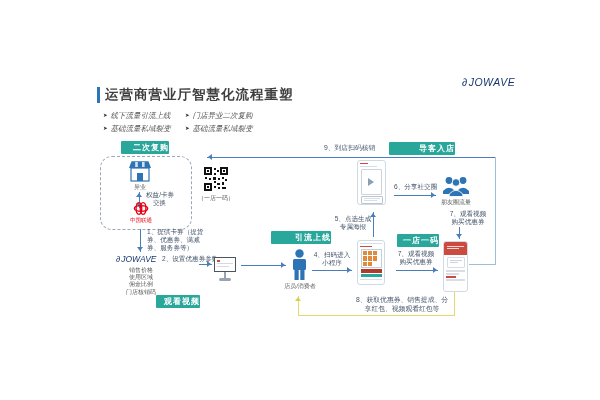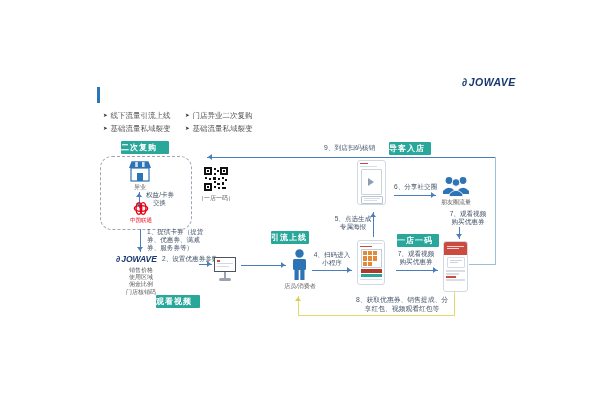--- a/index.html
+++ b/index.html
@@ -3,30 +3,30 @@
 <meta charset="utf-8">
 <style>
   html,body{margin:0;padding:0;background:#fff;}
   .canvas{position:relative;width:600px;height:400px;background:#fff;overflow:hidden;
           font-family:"Liberation Sans","DejaVu Sans",sans-serif;color:#44546a;}
   .abs{position:absolute;}
 
   
   .title-bar{left:97px;top:87px;width:3px;height:16px;background:#2e75b6;}
   .page-title{left:105px;top:86px;font-size:13.5px;font-weight:bold;color:#3f3f3f;letter-spacing:1px;}
-  .bullet{font-size:7.5px;color:#555;white-space:nowrap;}
+  .bullet{font-size:7.5px;color:#555;white-space:nowrap;font-style:italic;}
   .bullet::before{content:"➤";font-size:5.5px;color:#333;margin-right:3px;vertical-align:1px;}
-  .logo{white-space:nowrap;color:#17376e;font-style:italic;font-weight:bold;}
+  .logo{white-space:nowrap;color:#17376e;font-style:italic;font-weight:normal;}
   .logo-top{left:462px;top:76px;font-size:10.5px;letter-spacing:0.5px;}
   .logo-small{left:116px;top:254px;font-size:8.5px;}
   .lg-glyph{margin-right:1px;}
 
   
   .stage-label{height:13px;line-height:13px;background:#2aa79b;color:#fff;font-size:8px;
-               font-weight:bold;text-align:left;letter-spacing:1px;border-radius:1px;}
+               font-weight:bold;text-align:right;letter-spacing:1px;border-radius:1px;}
 
   
   .step{font-size:6.6px;line-height:8.2px;color:#44546a;white-space:nowrap;}
   .tiny{font-size:6px;color:#595959;white-space:nowrap;}
   .center{text-align:center;}
 
   .dashed-box{left:100px;top:156px;width:90px;height:72px;border:1px dashed #9aa7b5;border-radius:12px;}
 
   
   .hline{height:0;border-top:1.2px solid #4a7ebb;}
@@ -71,33 +71,34 @@
   .k-base{width:12px;height:2.5px;background:#99a4ae;border-radius:2px;margin:0 auto;}
 
   .unicom-label{font-size:5.5px;color:#e60012;white-space:nowrap;}
 </style>
 </head>
 <body>
 
 <div class="canvas">
 
   <div class="abs title-bar"></div>
+  <div class="abs page-title">运营商营业厅智慧化流程重塑</div>
   <div class="abs bullet" style="left:103px;top:111px">线下流量引流上线</div>
   <div class="abs bullet" style="left:103px;top:124px">基础流量私域裂变</div>
   <div class="abs bullet" style="left:185px;top:111px">门店异业二次复购</div>
   <div class="abs bullet" style="left:185px;top:124px">基础流量私域裂变</div>
   <div class="abs logo logo-top">
     <span class="lg-glyph">∂</span><span>JOWAVE</span>
   </div>
 
   <div class="abs stage-label" style="left:121px;top:141px;width:48px">二次复购</div>
   <div class="abs stage-label" style="left:156px;top:295px;width:44px">观看视频</div>
-  <div class="abs stage-label" style="left:271px;top:231px;width:38px">引流上线</div>
+  <div class="abs stage-label" style="left:271px;top:231px;width:60px">引流上线</div>
   <div class="abs stage-label" style="left:397px;top:234px;width:42px">一店一码</div>
-  <div class="abs stage-label" style="left:389px;top:142px;width:42px">导客入店</div>
+  <div class="abs stage-label" style="left:389px;top:142px;width:66px">导客入店</div>
 
   <div class="abs dashed-box"></div>
   <div class="abs" style="left:127px;top:160px">
     <svg width="26" height="22" viewBox="0 0 26 22">
       <rect x="4" y="8" width="18" height="13" fill="#ffffff" stroke="#2e74b5" stroke-width="1.2"></rect>
       <rect x="10" y="13" width="6" height="8" fill="#2e74b5"></rect>
       <path d="M2 8 L4.5 1.2 h17 L24 8 z" fill="#2e74b5"></path>
       <rect x="8.2" y="2" width="2.6" height="5" fill="#cfe0f2"></rect>
       <rect x="15" y="2" width="2.6" height="5" fill="#cfe0f2"></rect>
     </svg>

